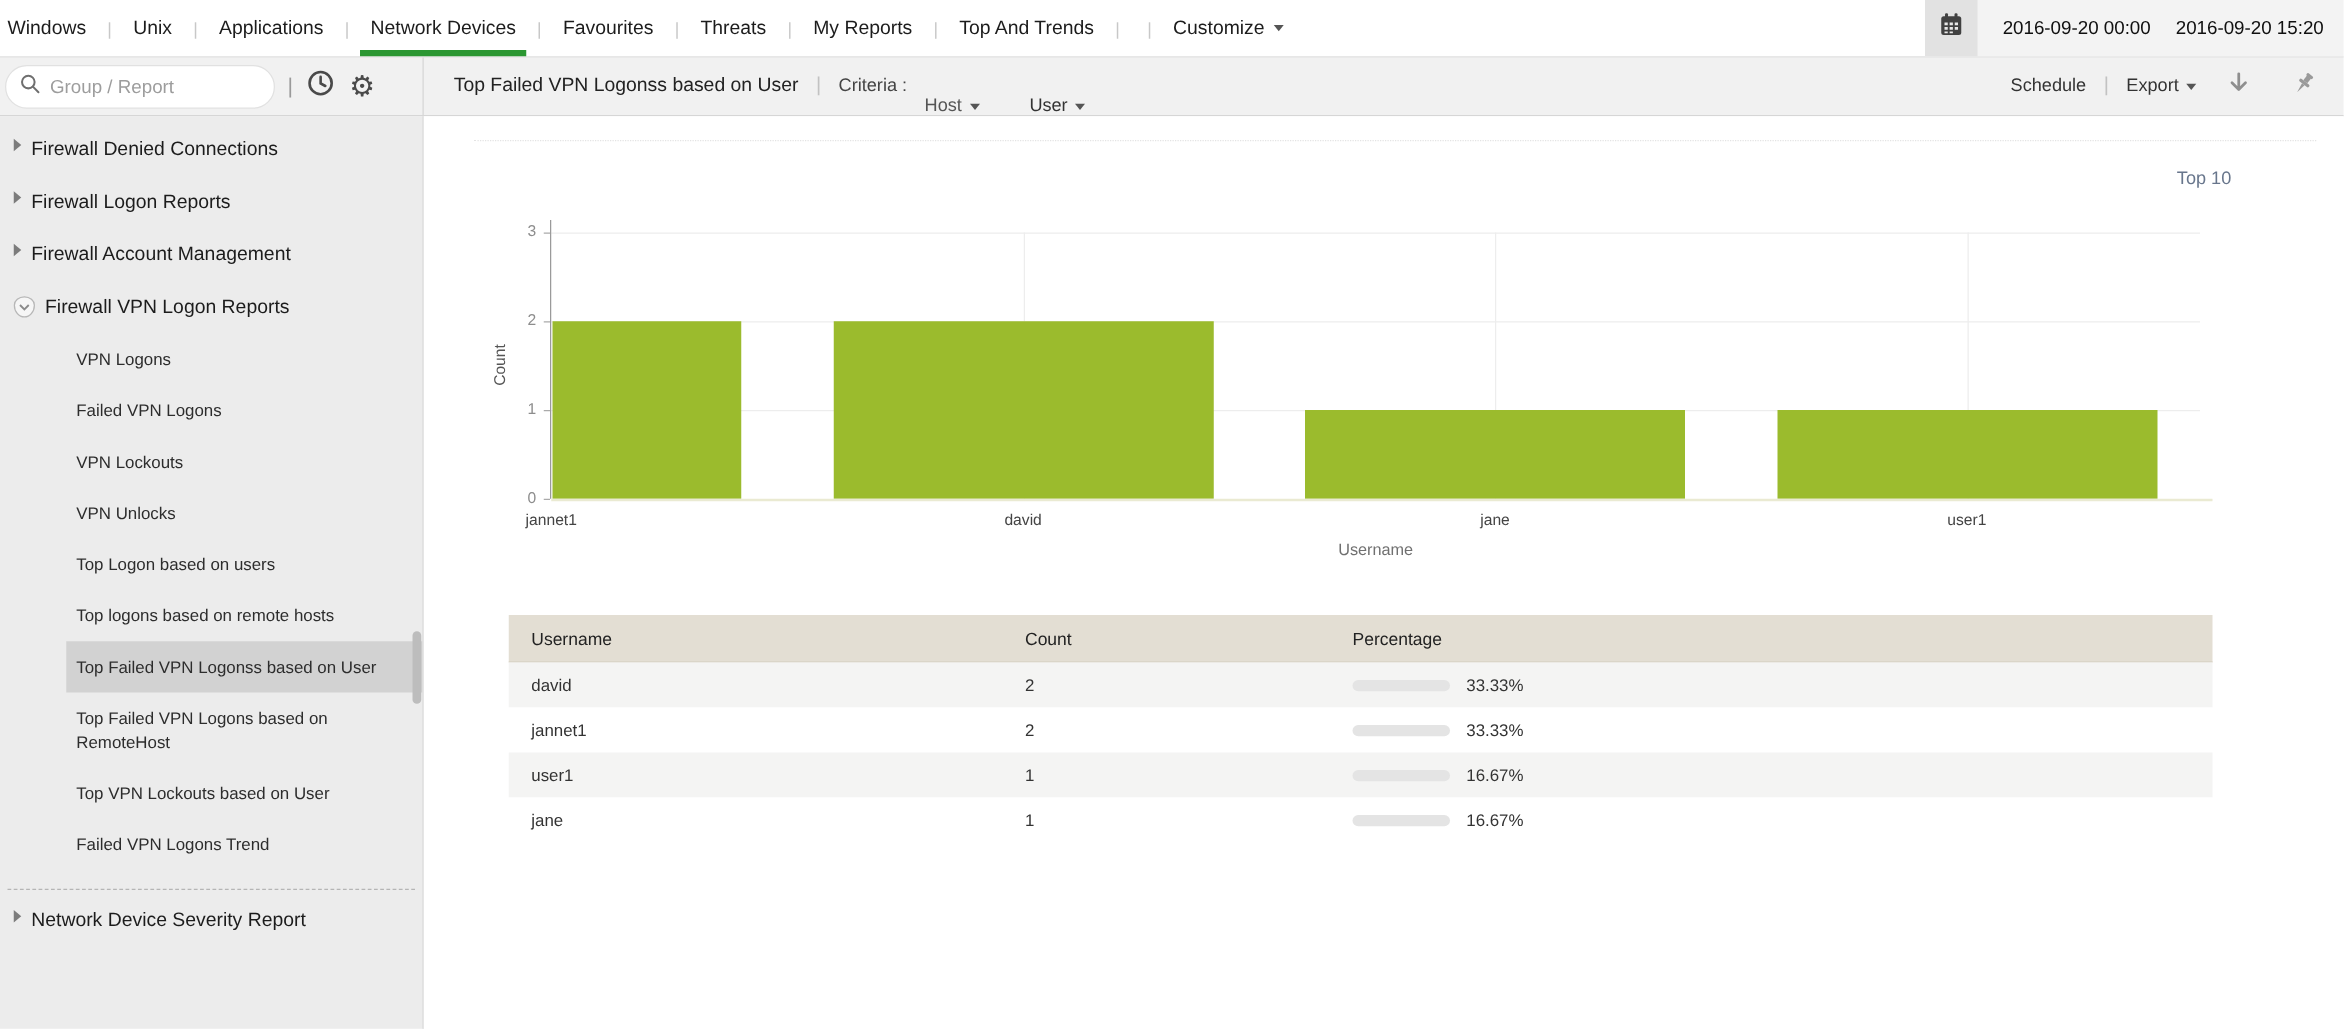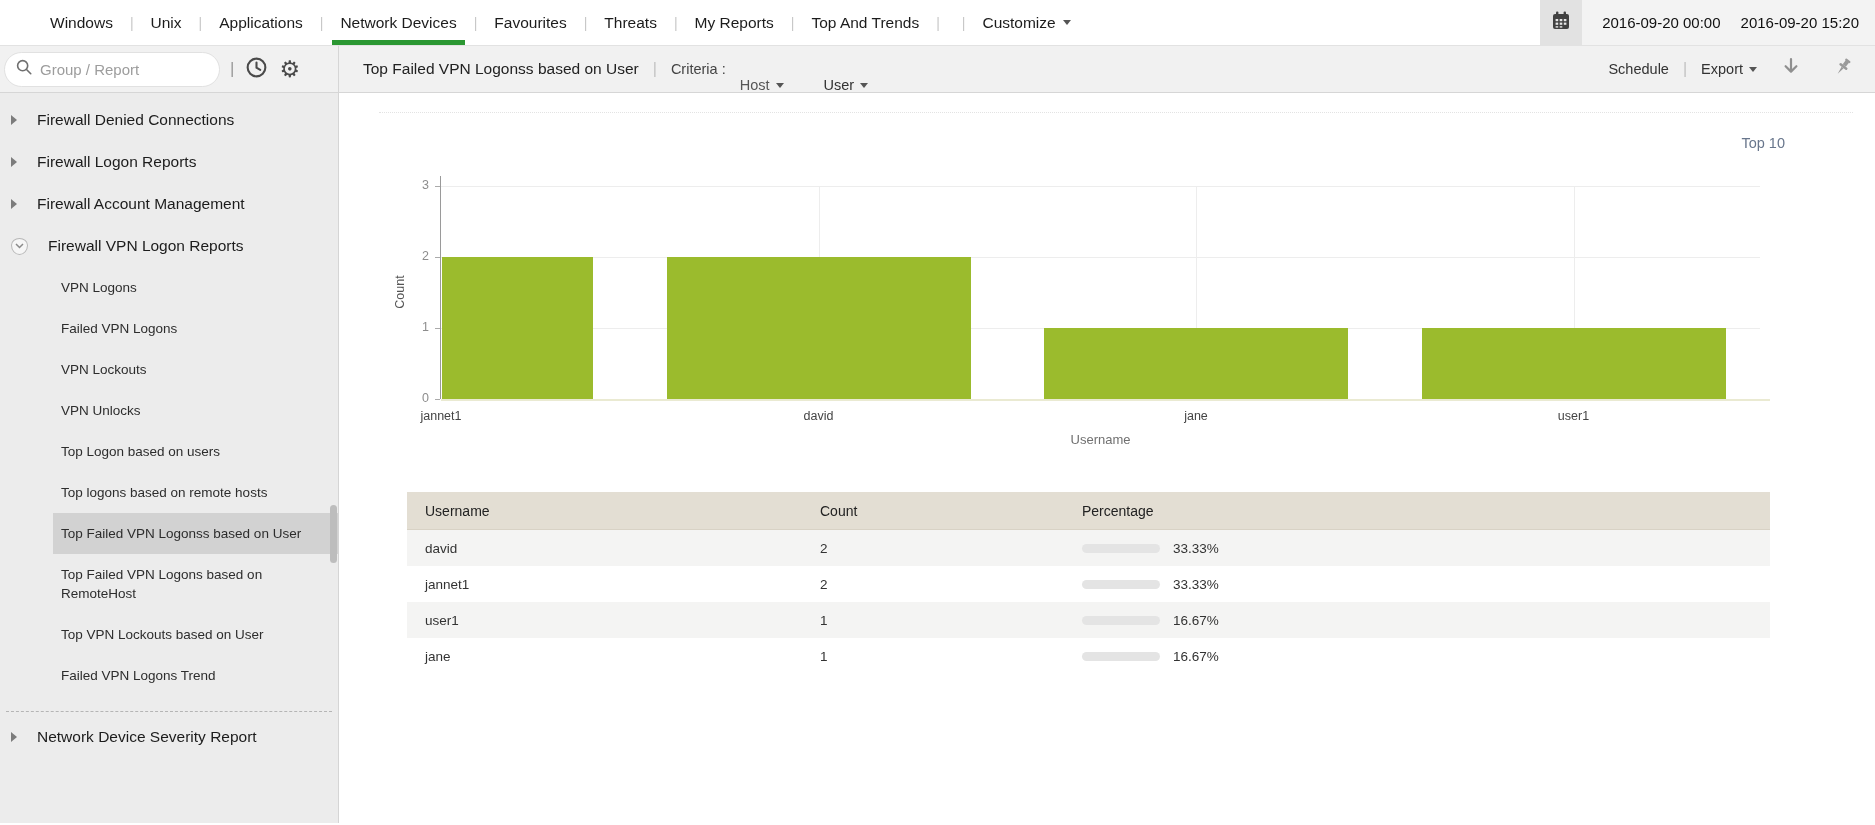--- a/index.html
+++ b/index.html
@@ -1,21 +1,21 @@
 <!DOCTYPE html>
 <html style="--accent: #2b9732; --bar: #9bbb2d; --thbg: #e3ded3; --sel: #d2d2d2;"><head>
 <meta charset="utf-8">
 <style>
   * { box-sizing: border-box; margin: 0; padding: 0; }
   html,body { width:1875px; height:825px; overflow:hidden; background:#fff;
               font-family:"Liberation Sans", sans-serif; }
 
   
   .topbar { height:45px; display:flex; align-items:stretch; justify-content:space-between; background:#fff; }
-  .nav-tabs { display:flex; align-items:center; padding-left:0;margin-left:44px; }
+  .nav-tabs { display:flex; align-items:center; padding-left:0; }
   .nav-tab { position:relative; height:45px; display:flex; align-items:center; gap:7px;
              padding:0 6px; font-size:15.5px; color:#1c1c1c; cursor:pointer; white-space:nowrap; }
   .nav-tab.active::after { content:""; position:absolute; left:-2px; right:-2px; bottom:0; height:5px; background:var(--accent,#2b9732); }
   .nav-sep { color:#c8c8c8; margin:0 11px; font-size:14px; }
   .date-box { display:flex; align-items:center; background:#f3f3f3; }
   .cal-btn { width:42px; height:45px; background:#e2e2e2; display:flex; align-items:center; justify-content:center; cursor:pointer; }
   .date-text { font-size:15px; color:#101010; margin-left:20px; cursor:pointer; }
   .date-text:last-child { margin-right:16px; }
 
   
@@ -36,21 +36,21 @@
   .dropdown { display:flex; align-items:center; gap:6px; font-size:14.5px; color:#555; cursor:pointer;margin-top:32px; }
   .dropdown.dark { color:#333; }
   .caret { width:0; height:0; border-left:4.5px solid transparent; border-right:4.5px solid transparent; border-top:5.5px solid #555; }
   .spacer { flex:1; }
   .schedule { font-size:14.5px; color:#333; cursor:pointer; }
   .export { display:flex; align-items:center; gap:6px; font-size:14.5px; color:#333; cursor:pointer; margin-right:8px; }
 
   
   .content { display:flex; height:730px; }
   .sidebar { width:339px; flex:0 0 339px; background:#ececec; border-right:1px solid #d5d5d5; position:relative; padding-top:6px; overflow:hidden; }
-  .group { display:flex; align-items:center; gap:20px; padding:12px 8px 12px 11px; font-size:15.5px; color:#1c1c1c; cursor:pointer; }
+  .group { display:flex; align-items:flex-start; gap:8px; padding:12px 8px 12px 11px; font-size:15.5px; color:#1c1c1c; cursor:pointer; }
   .tri-right { width:0; height:0; border-top:5px solid transparent; border-bottom:5px solid transparent; border-left:6.5px solid #7c7c7c; flex:0 0 auto; }
   .exp-icon { width:17px; height:17px; flex:0 0 auto; border:1px solid #b7b7b7; background:#f6f6f6;
               border-radius:50% 50% 50% 50% / 42% 42% 58% 58%; display:flex; align-items:center; justify-content:center; }
   .children { padding-left:53px; }
   .child { font-size:13.5px; color:#2d2d2d; line-height:19px; padding:11px 10px 11px 8px; cursor:pointer; }
   .child.selected { background:var(--sel,#d2d2d2); }
   .s-divider { border-top:1px dashed #b5b5b5; margin:15px 6px 4px 6px; }
   .scroll-thumb { position:absolute; right:1px; top:412px; width:7px; height:58px; background:#bdbdbd; border-radius:4px; }
 
   .main { flex:1; position:relative; background:#fff; }

